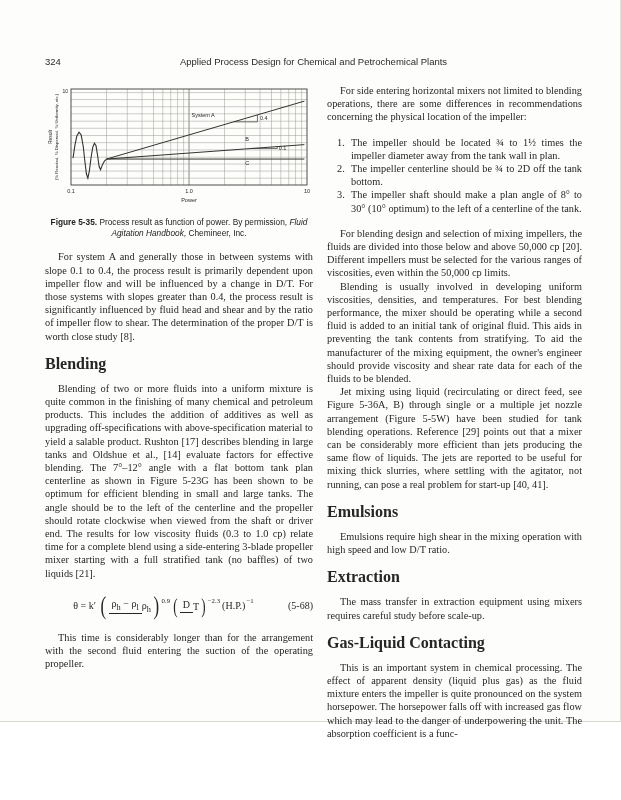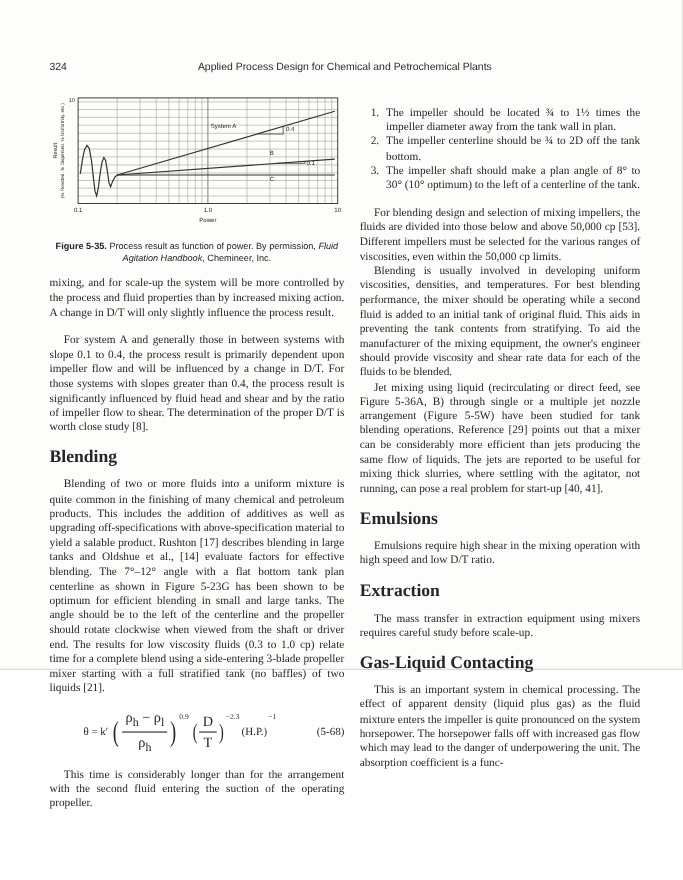--- a/index.html
+++ b/index.html
@@ -1,18 +1,18 @@
 <!DOCTYPE html>
 <html><head>
 <meta charset="utf-8">
 <style>
   html,body{margin:0;padding:0;}
   body{width:621px;height:800px;background:#ffffff;}
   .page{
-    position:relative;width:621px;height:609px;box-sizing:border-box;
+    position:relative;width:621px;height:722px;box-sizing:border-box;
     background:#fdfdfb;color:#262626;
     font-family:"Liberation Serif",serif;
     border-right:1px solid #e3e3de;border-bottom:1px solid #d8d8d2;
   }
   .header{position:absolute;top:56px;left:45px;right:38px;height:14px;
     font-family:"Liberation Sans",sans-serif;font-size:9.5px;color:#2a2a2a;}
   .page-num{position:absolute;left:0;top:0;}
   .running-title{display:block;text-align:center;}
   .columns{position:absolute;top:84px;left:45px;right:38px;display:flex;gap:14px;}
   .col{width:50%;font-size:10.3px;line-height:13.2px;text-align:justify;
@@ -22,21 +22,21 @@
   .gap{margin-top:12px;}
   h3{font-size:16px;line-height:13px;margin:14px 0 12px 0;text-align:left;font-weight:bold;}
   figure{margin:0;padding:0;}
   figcaption{font-family:"Liberation Sans",sans-serif;font-size:8.3px;line-height:10.6px;
     text-align:center;margin-top:4px;color:#222;}
   figcaption .cap-lead{font-weight:bold;}
   figcaption .cap-italic{font-style:italic;}
   svg text{font-family:"Liberation Sans",sans-serif;}
   .equation{display:flex;align-items:center;margin:13px 0 12px 0;font-size:10px;text-indent:0;}
   .eq-body{flex:1;display:inline-flex;align-items:center;justify-content:center;}
-  .frac{display:inline-flex;flex-direction:column;text-align:center;font-size:13px;line-height:1.15;margin:0 1px;}
+  .frac{display:inline-flex;flex-direction:row;text-align:center;font-size:10px;line-height:1.15;margin:0 1px;}
   .frac .num{border-bottom:1px solid #262626;padding:0 3px 1px;}
   .frac .den{padding-top:2px;}
   .paren{font-weight:400;line-height:1;}
   .paren.big{font-size:26px;transform:scaleX(0.65);}
   .paren.mid{font-size:20px;transform:scaleX(0.65);}
   .exp{font-size:6.8px;align-self:flex-start;margin:1px 2px 0 1px;}
   .eq-lhs{margin-right:3px;}
   .eq-hp{margin-left:0;}
   .eq-number{margin-left:4px;}
   .list{margin-top:12px;}
@@ -108,21 +108,20 @@
             <text x="23" y="9" text-anchor="end" font-size="5" fill="#2a2a28">10</text>
             <text x="144" y="118" text-anchor="middle" font-size="5.5" fill="#2a2a28">Power</text>
             <text font-size="5" fill="#2a2a28" text-anchor="middle" transform="translate(7 53) rotate(-90)">Result</text>
             <text font-size="4.3" fill="#2a2a28" text-anchor="middle" transform="translate(13 53) rotate(-90)">(% Reacted, % Dispersed, % Uniformity, etc.)</text>
           </svg>
         <figcaption>
           <span class="cap-lead">Figure 5-35.</span><span> Process result as function of power. By permission, </span><span class="cap-italic">Fluid Agitation Handbook</span><span>, Chemineer, Inc.</span>
         </figcaption>
       </figure>
 
-      <p class="noindent gap">mixing, and for scale-up the system will be more controlled by the process and fluid properties than by increased mixing action. A change in D/T will only slightly influence the process result.</p>
       <p class="gap">For system A and generally those in between systems with slope 0.1 to 0.4, the process result is primarily dependent upon impeller flow and will be influenced by a change in D/T. For those systems with slopes greater than 0.4, the process result is significantly influenced by fluid head and shear and by the ratio of impeller flow to shear. The determination of the proper D/T is worth close study [8].</p>
 
       <h3>Blending</h3>
 
       <p>Blending of two or more fluids into a uniform mixture is quite common in the finishing of many chemical and petroleum products. This includes the addition of additives as well as upgrading off-specifications with above-specification material to yield a salable product. Rushton [17] describes blending in large tanks and Oldshue et al., [14] evaluate factors for effective blending. The 7°–12° angle with a flat bottom tank plan centerline as shown in Figure 5-23G has been shown to be optimum for efficient blending in small and large tanks. The angle should be to the left of the centerline and the propeller should rotate clockwise when viewed from the shaft or driver end. The results for low viscosity fluids (0.3 to 1.0 cp) relate time for a complete blend using a side-entering 3-blade propeller mixer starting with a full stratified tank (no baffles) of two liquids [21].</p>
 
       <div class="equation">
         <span class="eq-body">
           <span class="eq-lhs">θ = k′</span>
           <span class="paren big">(</span>
@@ -142,37 +141,38 @@
           <span class="eq-hp">(H.P.)</span>
           <span class="exp">−1</span>
         </span>
         <span class="eq-number">(5-68)</span>
       </div>
 
       <p>This time is considerably longer than for the arrangement with the second fluid entering the suction of the operating propeller.</p>
     </div>
 
     <div class="col">
+      <p>For side entering horizontal mixers not limited to blending operations, there are some differences in recommendations concerning the physical location of the impeller:</p>
 
       <div class="list" id="impeller-list">
           <div class="list-row">
             <span class="list-num">1.</span>
             <span class="list-text">The impeller should be located ¾ to 1½ times the impeller diameter away from the tank wall in plan.</span>
           </div>
           <div class="list-row">
             <span class="list-num">2.</span>
             <span class="list-text">The impeller centerline should be ¾ to 2D off the tank bottom.</span>
           </div>
           <div class="list-row">
             <span class="list-num">3.</span>
             <span class="list-text">The impeller shaft should make a plan angle of 8° to 30° (10° optimum) to the left of a centerline of the tank.</span>
           </div>
         </div>
 
-      <p class="gap">For blending design and selection of mixing impellers, the fluids are divided into those below and above 50,000 cp [53]. Different impellers must be selected for the various ranges of viscosities, even within the 50,000 cp limits.</p>
+      <p class="gap">For blending design and selection of mixing impellers, the fluids are divided into those below and above 50,000 cp [20]. Different impellers must be selected for the various ranges of viscosities, even within the 50,000 cp limits.</p>
       <p>Blending is usually involved in developing uniform viscosities, densities, and temperatures. For best blending performance, the mixer should be operating while a second fluid is added to an initial tank of original fluid. This aids in preventing the tank contents from stratifying. To aid the manufacturer of the mixing equipment, the owner's engineer should provide viscosity and shear rate data for each of the fluids to be blended.</p>
       <p>Jet mixing using liquid (recirculating or direct feed, see Figure 5-36A, B) through single or a multiple jet nozzle arrangement (Figure 5-5W) have been studied for tank blending operations. Reference [29] points out that a mixer can be considerably more efficient than jets producing the same flow of liquids. The jets are reported to be useful for mixing thick slurries, where settling with the agitator, not running, can pose a real problem for start-up [40, 41].</p>
 
       <h3>Emulsions</h3>
       <p>Emulsions require high shear in the mixing operation with high speed and low D/T ratio.</p>
 
       <h3>Extraction</h3>
       <p>The mass transfer in extraction equipment using mixers requires careful study before scale-up.</p>
 
       <h3>Gas-Liquid Contacting</h3>

